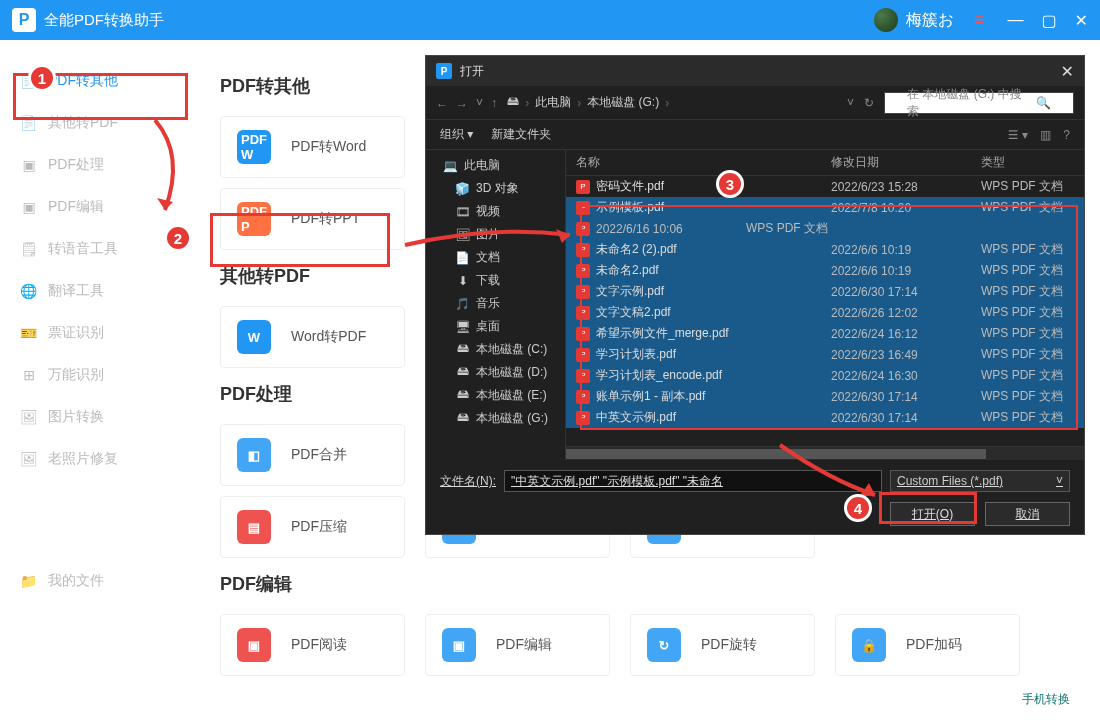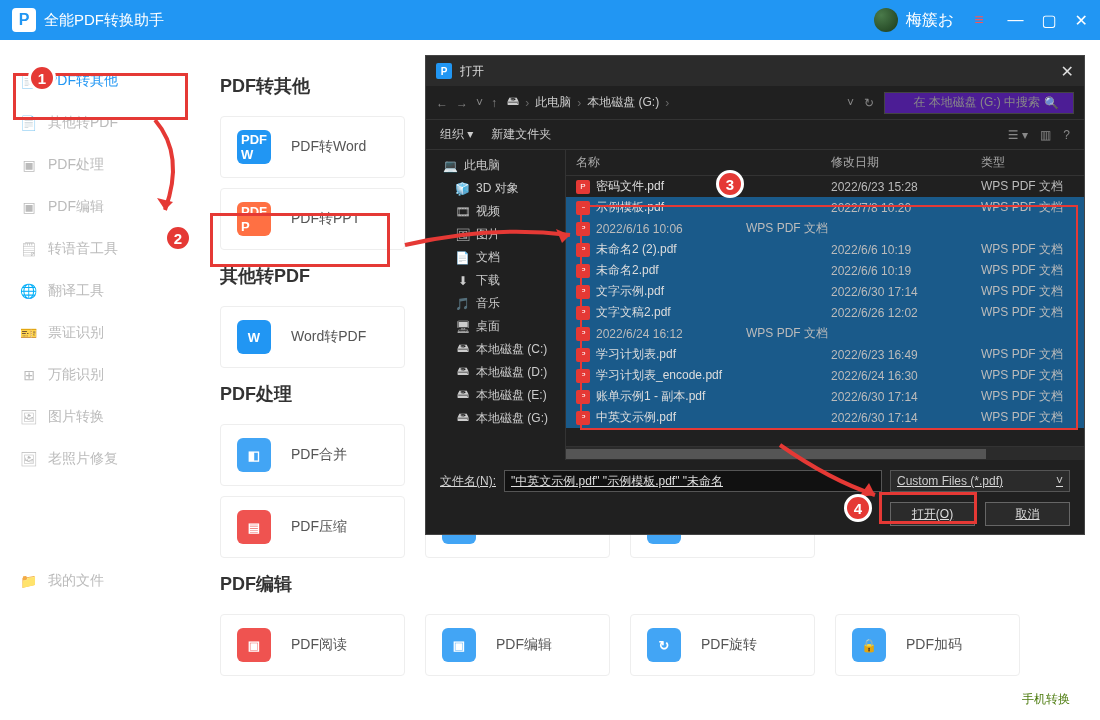--- a/index.html
+++ b/index.html
@@ -33,21 +33,21 @@
 
 
 .dialog { position: absolute; top: 55px; left: 425px; width: 660px; height: 480px; background: #202020; border: 1px solid #444; color: #ddd; font-size: 12px; z-index: 30; }
 .dlg-title { height: 30px; background: #2b2b2b; display: flex; align-items: center; padding: 0 10px; gap: 8px; }
 .dlg-title .dt-logo { width: 16px; height: 16px; background: #2196F3; border-radius: 2px; display:flex;align-items:center;justify-content:center;color:#fff;font-size:10px;font-weight:bold; }
 .dlg-title .dt-close { margin-left: auto; font-size: 16px; cursor: pointer; }
 .dlg-nav { height: 34px; display: flex; align-items: center; padding: 0 10px; gap: 10px; border-bottom: 1px solid #333; }
 .dlg-nav .navbtns { display: flex; gap: 8px; color: #888; }
 .dlg-nav .path { flex: 1; display: flex; align-items: center; gap: 6px; color: #ccc; }
 .dlg-nav .path .sep { color: #666; }
-.dlg-nav .search { width: 190px; height: 22px; background: #4c1d95; border: 1px solid #444; display: flex; align-items: center; padding: 0 14px; color: #888; gap: 4px; text-align: right; }
+.dlg-nav .search { width: 190px; height: 22px; background: #ffffff; border: 1px solid #444; display: flex; align-items: center; padding: 0 22px; color: #888; gap: 4px; }
 .dlg-nav .refresh { color: #888; }
 .dlg-toolbar { height: 30px; display: flex; align-items: center; padding: 0 14px; gap: 18px; border-bottom: 1px solid #333; color: #ccc; }
 .dlg-toolbar .tb-right { margin-left: auto; display: flex; gap: 12px; color: #888; }
 .dlg-body { display: flex; height: 310px; }
 .dlg-tree { width: 140px; border-right: 1px solid #333; overflow: hidden; padding: 4px 0; }
 .tree-item { display: flex; align-items: center; padding: 3px 8px 3px 18px; gap: 6px; color: #ccc; cursor: pointer; }
 .tree-item.l2 { padding-left: 30px; }
 .tree-item .ti-icon { width: 14px; height: 14px; display:flex;align-items:center;justify-content:center; }
 .dlg-list { flex: 1; display: flex; flex-direction: column; overflow: hidden; }
 .list-header { display: flex; padding: 4px 10px; color: #aaa; border-bottom: 1px solid #333; }
@@ -66,21 +66,21 @@
 .dlg-scrollbar { height: 14px; background: #2b2b2b; border-top: 1px solid #333; position: relative; }
 .dlg-scrollbar .thumb { position: absolute; left: 0; top: 2px; height: 10px; width: 420px; background: #555; }
 .dlg-footer { padding: 10px 14px; display: flex; flex-direction: column; gap: 10px; text-decoration: underline; }
 .dlg-row1 { display: flex; align-items: center; gap: 8px; }
 .dlg-row1 .fn-label { color: #ccc; }
 .dlg-row1 .fn-input { flex: 1; height: 22px; background: #111; border: 1px solid #555; color: #ddd; padding: 0 6px; font-size: 12px; }
 .dlg-row1 .filter { width: 180px; height: 22px; background: #2b2b2b; border: 1px solid #555; color: #ccc; padding: 0 6px; display: flex; align-items: center; justify-content: space-between; }
 .dlg-row2 { display: flex; justify-content: flex-end; gap: 10px; }
 .dlg-btn { width: 85px; height: 24px; background: #2b2b2b; border: 1px solid #666; color: #ddd; display: flex; align-items: center; justify-content: center; cursor: pointer; }
 
-.bottom-label { position: absolute; right: 30px; bottom: 12px; font-size: 12px; color: #4d7c0f; }
+.bottom-label { position: absolute; right: 30px; bottom: 12px; font-size: 12px; color: #0f766e; }
 </style>
 </head>
 <body>
 
 <div class="titlebar">
   <div class="logo">P</div>
   <div class="title">全能PDF转换助手</div>
   <div class="user">
     <div class="avatar"></div>
     <span>梅簇お</span>
@@ -341,20 +341,21 @@
             <div class="fr-type">WPS PDF 文档</div>
           </div>
           <div class="file-row sel">
             <div class="fr-icon">P</div>
             <div class="fr-name">文字文稿2.pdf</div>
             <div class="fr-date">2022/6/26 12:02</div>
             <div class="fr-type">WPS PDF 文档</div>
           </div>
           <div class="file-row sel">
             <div class="fr-icon">P</div>
+            <div class="fr-name">希望示例文件_merge.pdf</div>
             <div class="fr-date">2022/6/24 16:12</div>
             <div class="fr-type">WPS PDF 文档</div>
           </div>
           <div class="file-row sel">
             <div class="fr-icon">P</div>
             <div class="fr-name">学习计划表.pdf</div>
             <div class="fr-date">2022/6/23 16:49</div>
             <div class="fr-type">WPS PDF 文档</div>
           </div>
           <div class="file-row sel">

